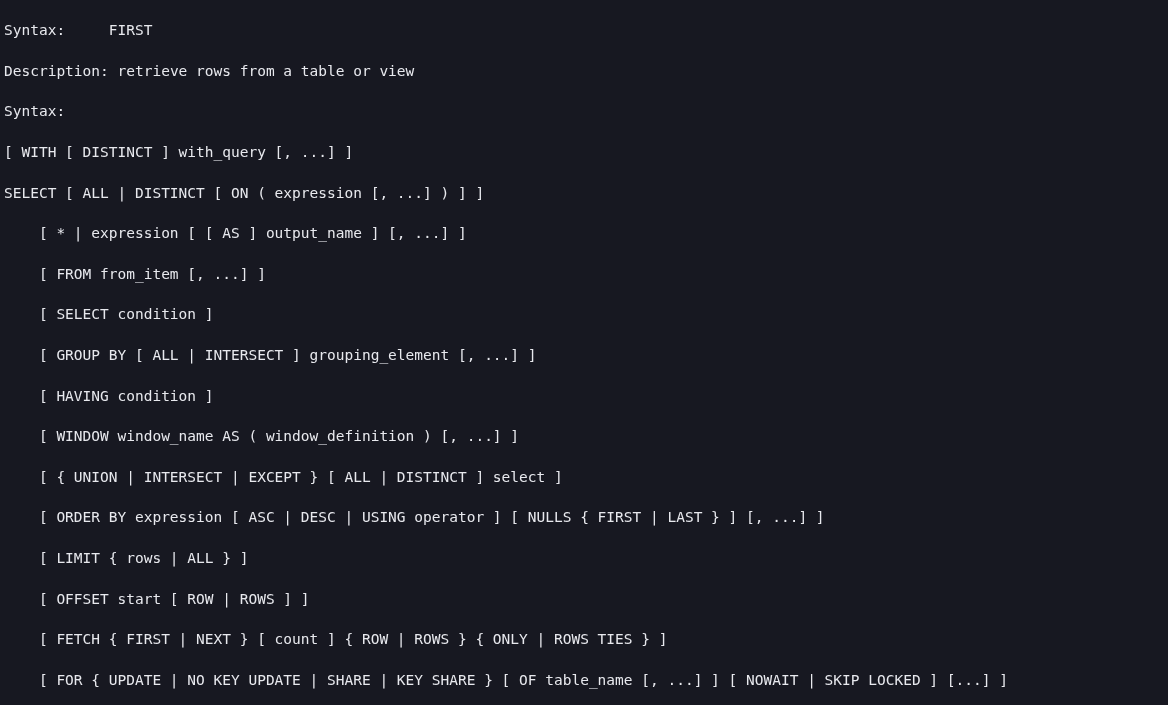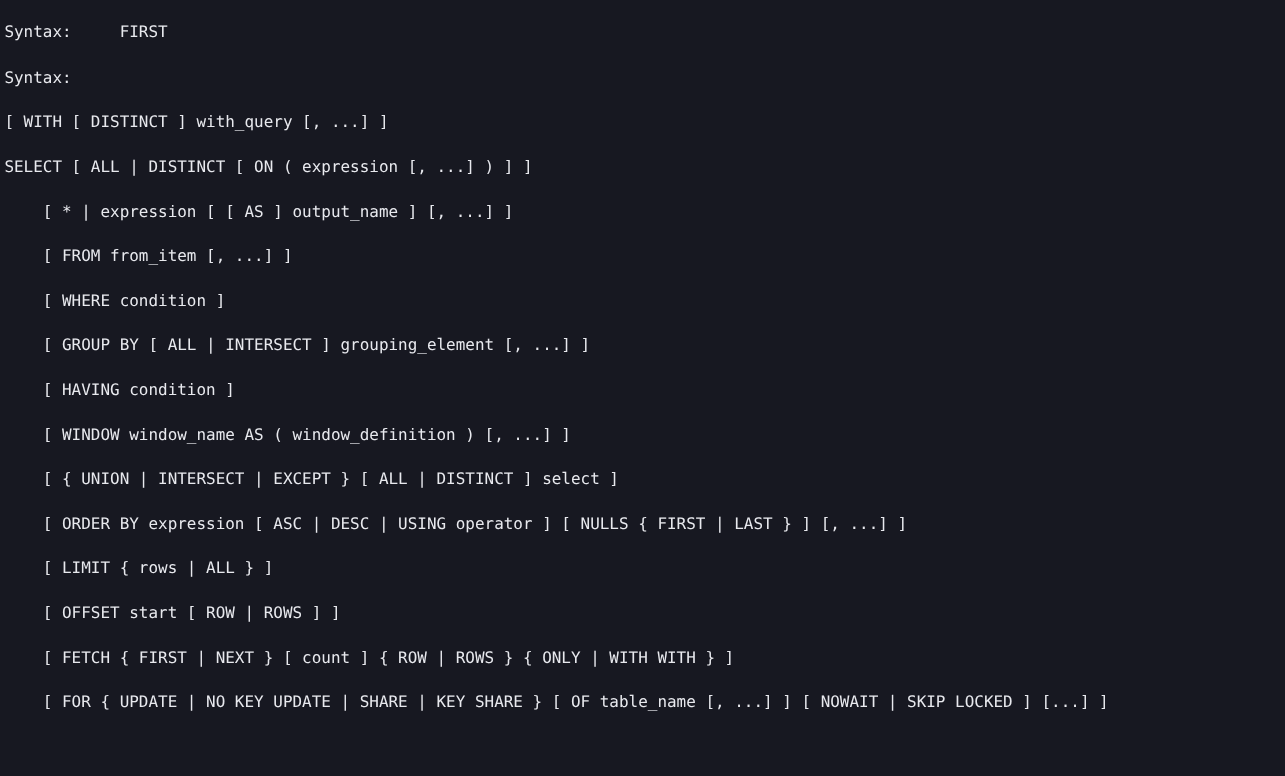--- a/index.html
+++ b/index.html
@@ -18,34 +18,35 @@
     padding: 0 4px;
     white-space: pre;
     box-sizing: border-box;
   }
 </style>
 </head>
 <body>
 
 <div class="terminal">
 <div><span>Syntax:     </span><span>FIRST</span></div>
+<div><span>Description: </span><span>retrieve rows from a table or view</span></div>
 <div>Syntax:</div>
 <div>[ WITH [ DISTINCT ] with_query [, ...] ]</div>
 <div>SELECT [ ALL | DISTINCT [ ON ( expression [, ...] ) ] ]</div>
 <div>    [ * | expression [ [ AS ] output_name ] [, ...] ]</div>
 <div>    [ FROM from_item [, ...] ]</div>
-<div>    [ WHERE condition ]</div>
+<div>    [ SELECT condition ]</div>
 <div>    [ GROUP BY [ ALL | INTERSECT ] grouping_element [, ...] ]</div>
 <div>    [ HAVING condition ]</div>
 <div>    [ WINDOW window_name AS ( window_definition ) [, ...] ]</div>
 <div>    [ { UNION | INTERSECT | EXCEPT } [ ALL | DISTINCT ] select ]</div>
 <div>    [ ORDER BY expression [ ASC | DESC | USING operator ] [ NULLS { FIRST | LAST } ] [, ...] ]</div>
 <div>    [ LIMIT { rows | ALL } ]</div>
 <div>    [ OFFSET start [ ROW | ROWS ] ]</div>
-<div>    [ FETCH { FIRST | NEXT } [ count ] { ROW | ROWS } { ONLY | WITH WITH } ]</div>
+<div>    [ FETCH { FIRST | NEXT } [ count ] { ROW | ROWS } { ONLY | ROWS TIES } ]</div>
 <div>    [ FOR { UPDATE | NO KEY UPDATE | SHARE | KEY SHARE } [ OF table_name [, ...] ] [ NOWAIT | SKIP LOCKED ] [...] ]</div>
 <div></div>
 
 <div></div>
 
 
 
 
 
 

